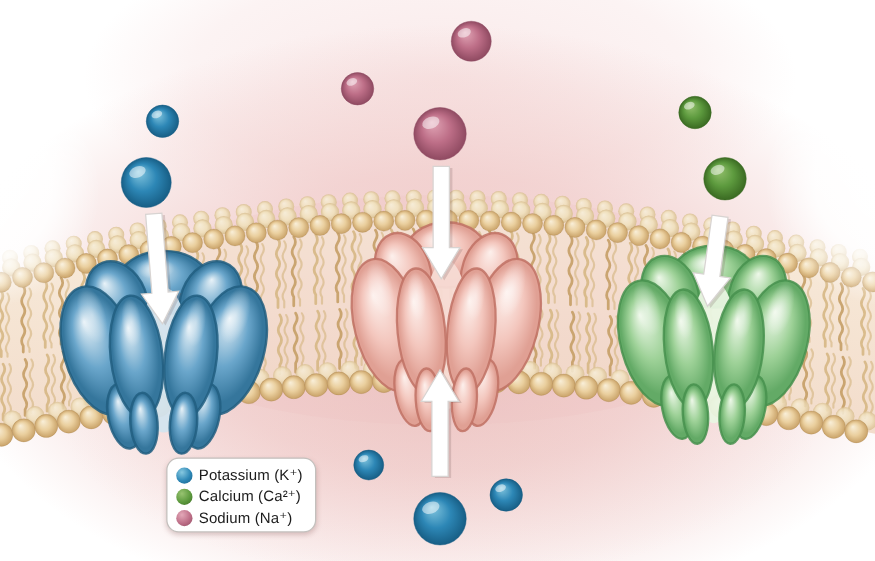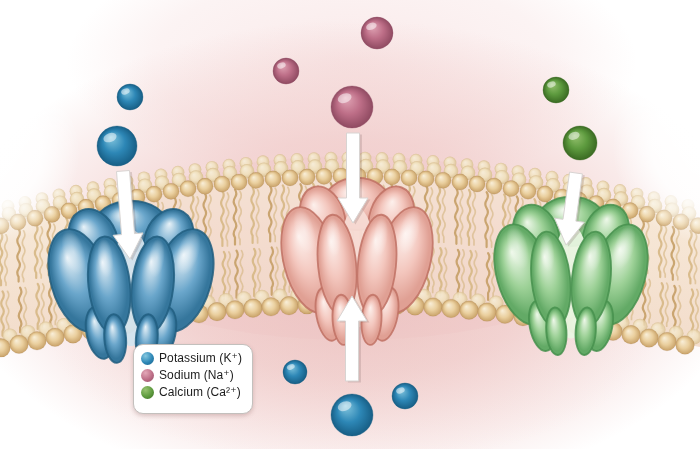--- a/index.html
+++ b/index.html
@@ -3,26 +3,26 @@
 <meta charset="utf-8">
 <style>
   html,body{margin:0;padding:0;background:#ffffff;}
   #stage{
     position:relative;width:700px;height:449px;overflow:hidden;
     background:#ffffff;
     font-family:"Liberation Sans","DejaVu Sans",sans-serif;
   }
   #scene{position:absolute;left:0;top:0;}
   #legend-box{
-    position:absolute;left:133px;top:344px;
+    position:absolute;left:133px;top:366px;
     background:#ffffff;
     border:1px solid #c3c0bd;
     border-radius:10px;
     box-shadow:0 2px 4px rgba(130,80,80,.28);
-    padding:6px 10px 14px 7px;
+    padding:6px 10px 4px 7px;
     display:flex;flex-direction:column;gap:3px;
     z-index:5;
   }
   .legend-row{display:flex;align-items:center;gap:5px;white-space:nowrap;}
   .legend-swatch{width:13px;height:13px;border-radius:50%;flex:0 0 13px;}
   .legend-label{font-size:12px;color:#1c1c1c;letter-spacing:.1px;}
 </style>
 </head>
 <body>
 
@@ -595,21 +595,21 @@
         <ellipse cx="400.45" cy="390.54" rx="4.42" ry="2.86" fill="#ffffff" opacity="0.5" transform="rotate(-20 400.45 390.54)"></ellipse>
       </g>
     </svg>
 
   <div id="legend-box">
     <div class="legend-row">
       <span class="legend-swatch" style="background: radial-gradient(circle at 35% 30%, rgb(134, 200, 224), rgb(45, 135, 182) 55%, rgb(23, 94, 133));"></span>
       <span class="legend-label">Potassium (K⁺)</span>
     </div>
     <div class="legend-row">
+      <span class="legend-swatch" style="background: radial-gradient(circle at 35% 30%, rgb(152, 195, 113), rgb(93, 154, 62) 55%, rgb(58, 106, 34));"></span>
+      <span class="legend-label">Calcium (Ca²⁺)</span>
+    </div>
+    <div class="legend-row">
       <span class="legend-swatch" style="background: radial-gradient(circle at 35% 30%, rgb(227, 168, 184), rgb(189, 110, 135) 55%, rgb(143, 74, 97));"></span>
       <span class="legend-label">Sodium (Na⁺)</span>
-    </div>
-    <div class="legend-row">
-      <span class="legend-swatch" style="background: radial-gradient(circle at 35% 30%, rgb(152, 195, 113), rgb(93, 154, 62) 55%, rgb(58, 106, 34));"></span>
-      <span class="legend-label">Calcium (Ca²⁺)</span>
     </div>
   </div>
 </div>
 
 </body></html>

